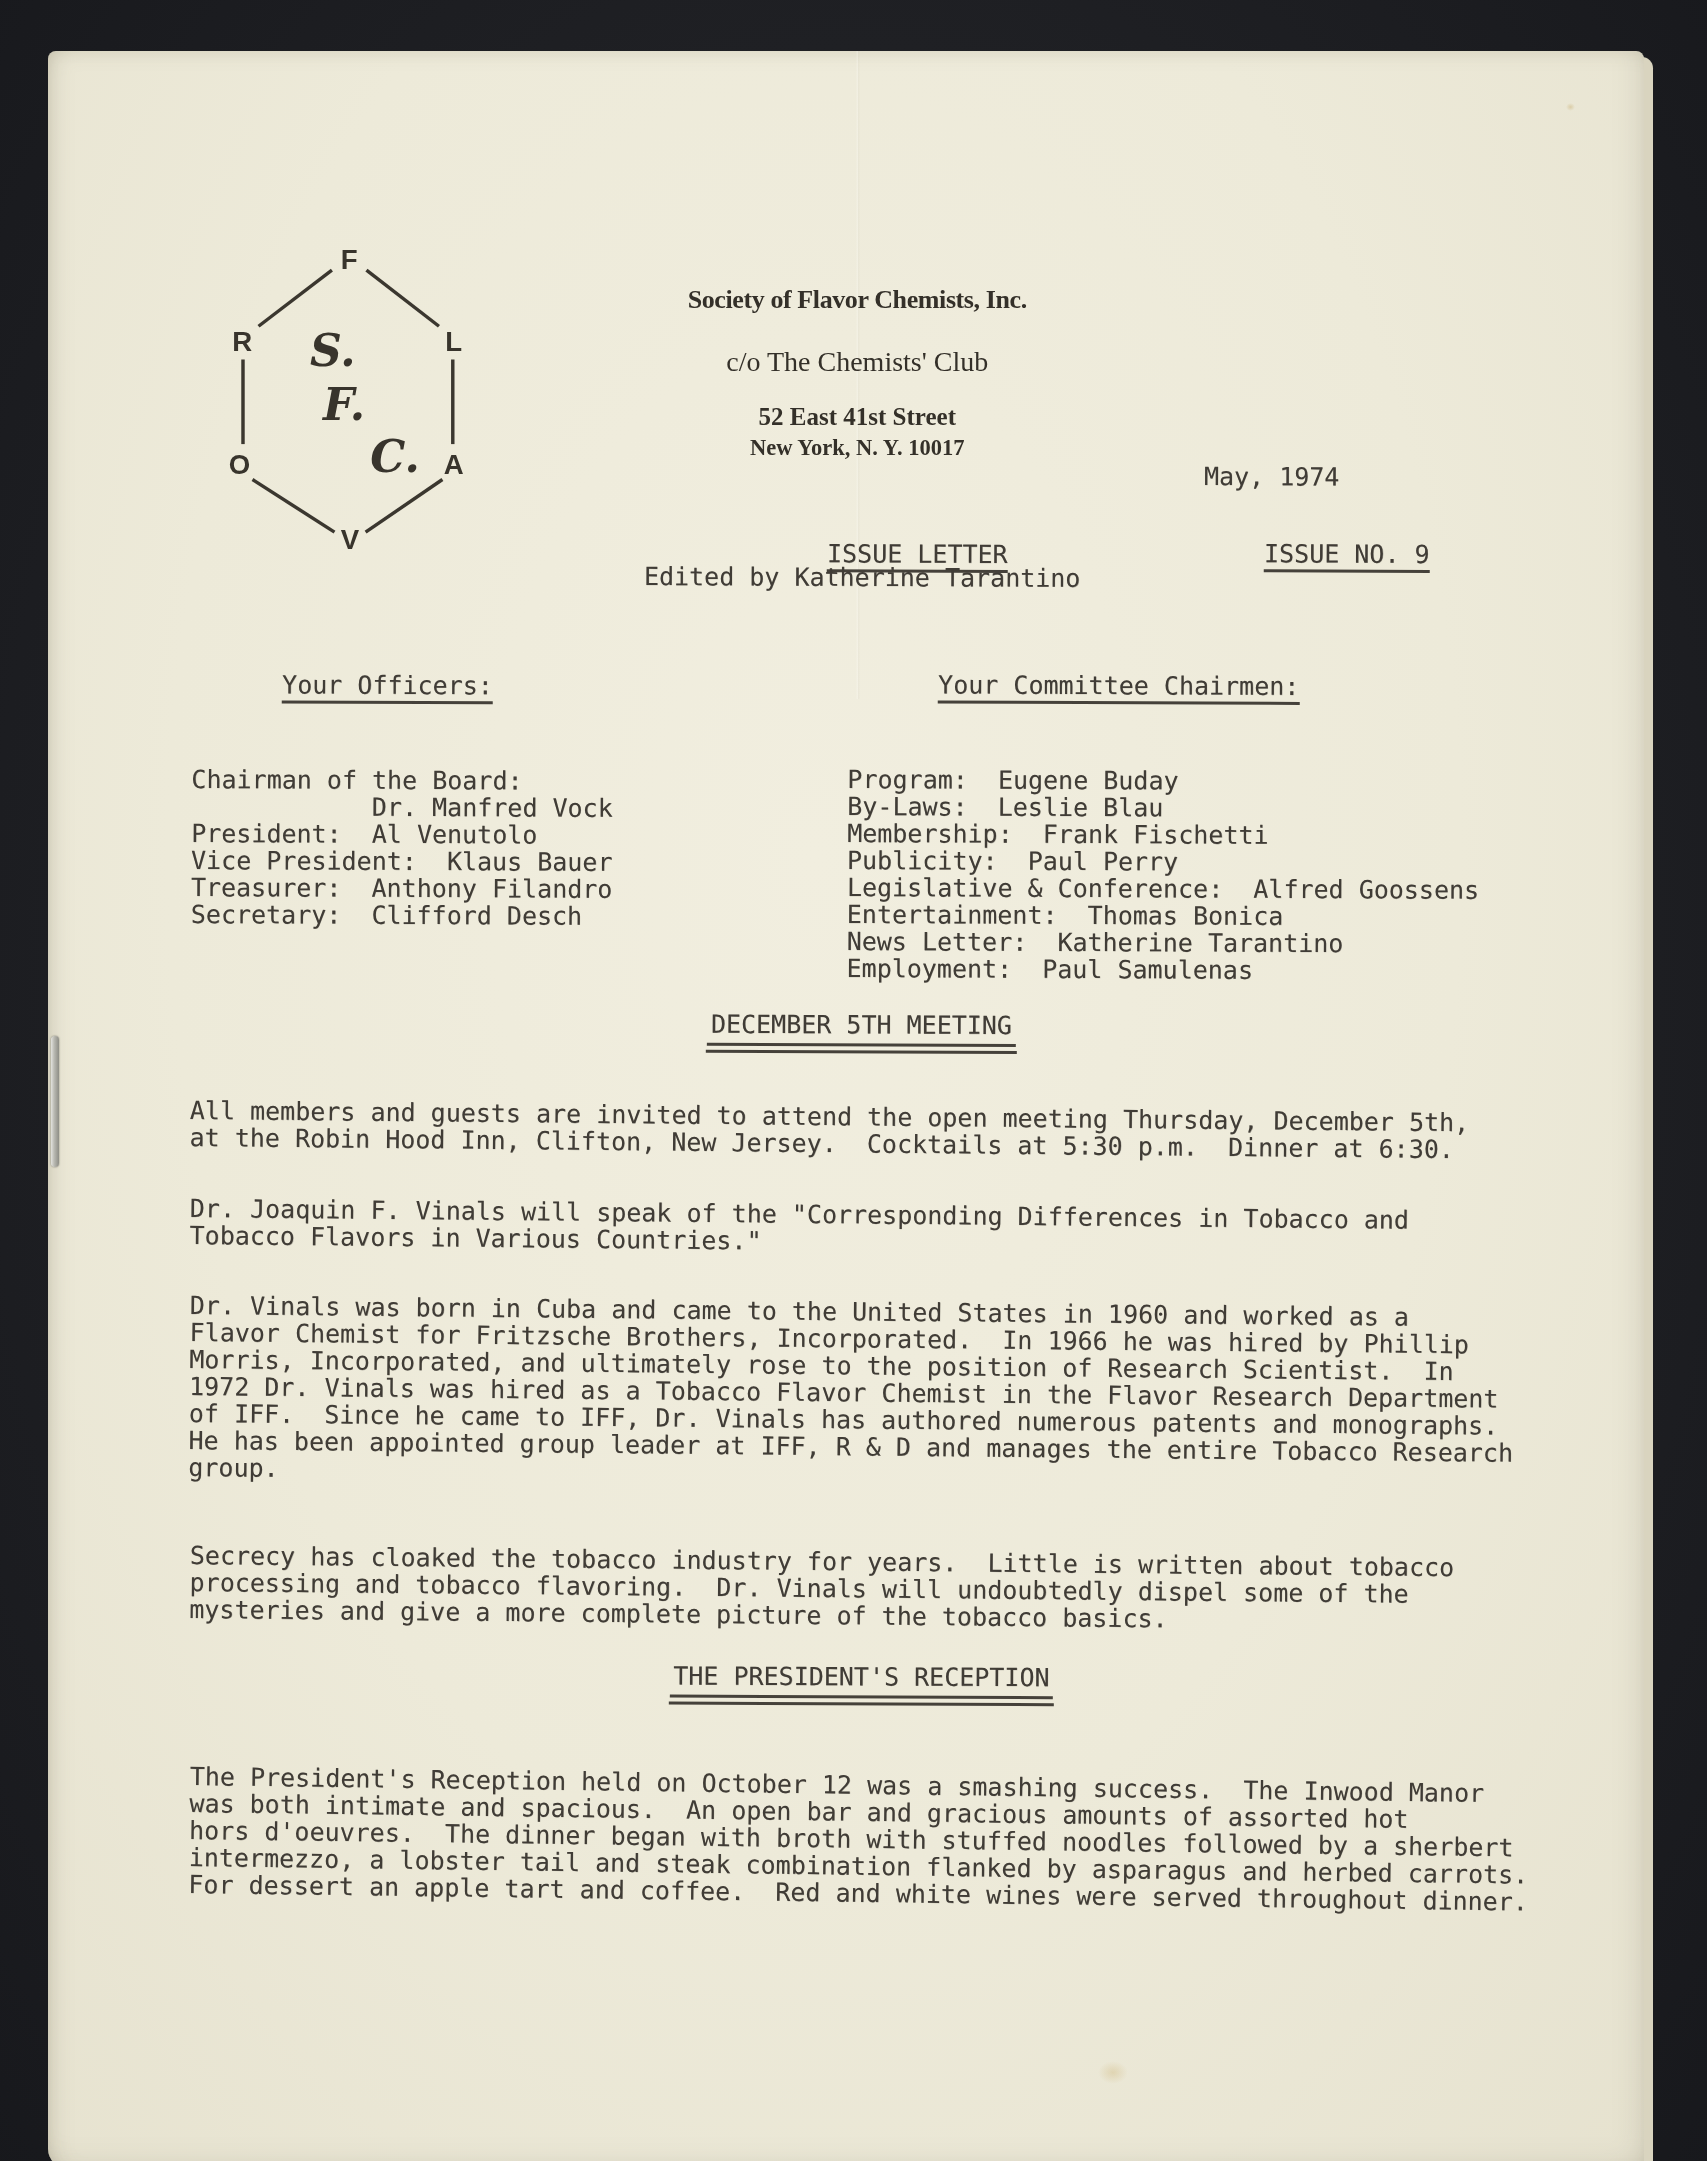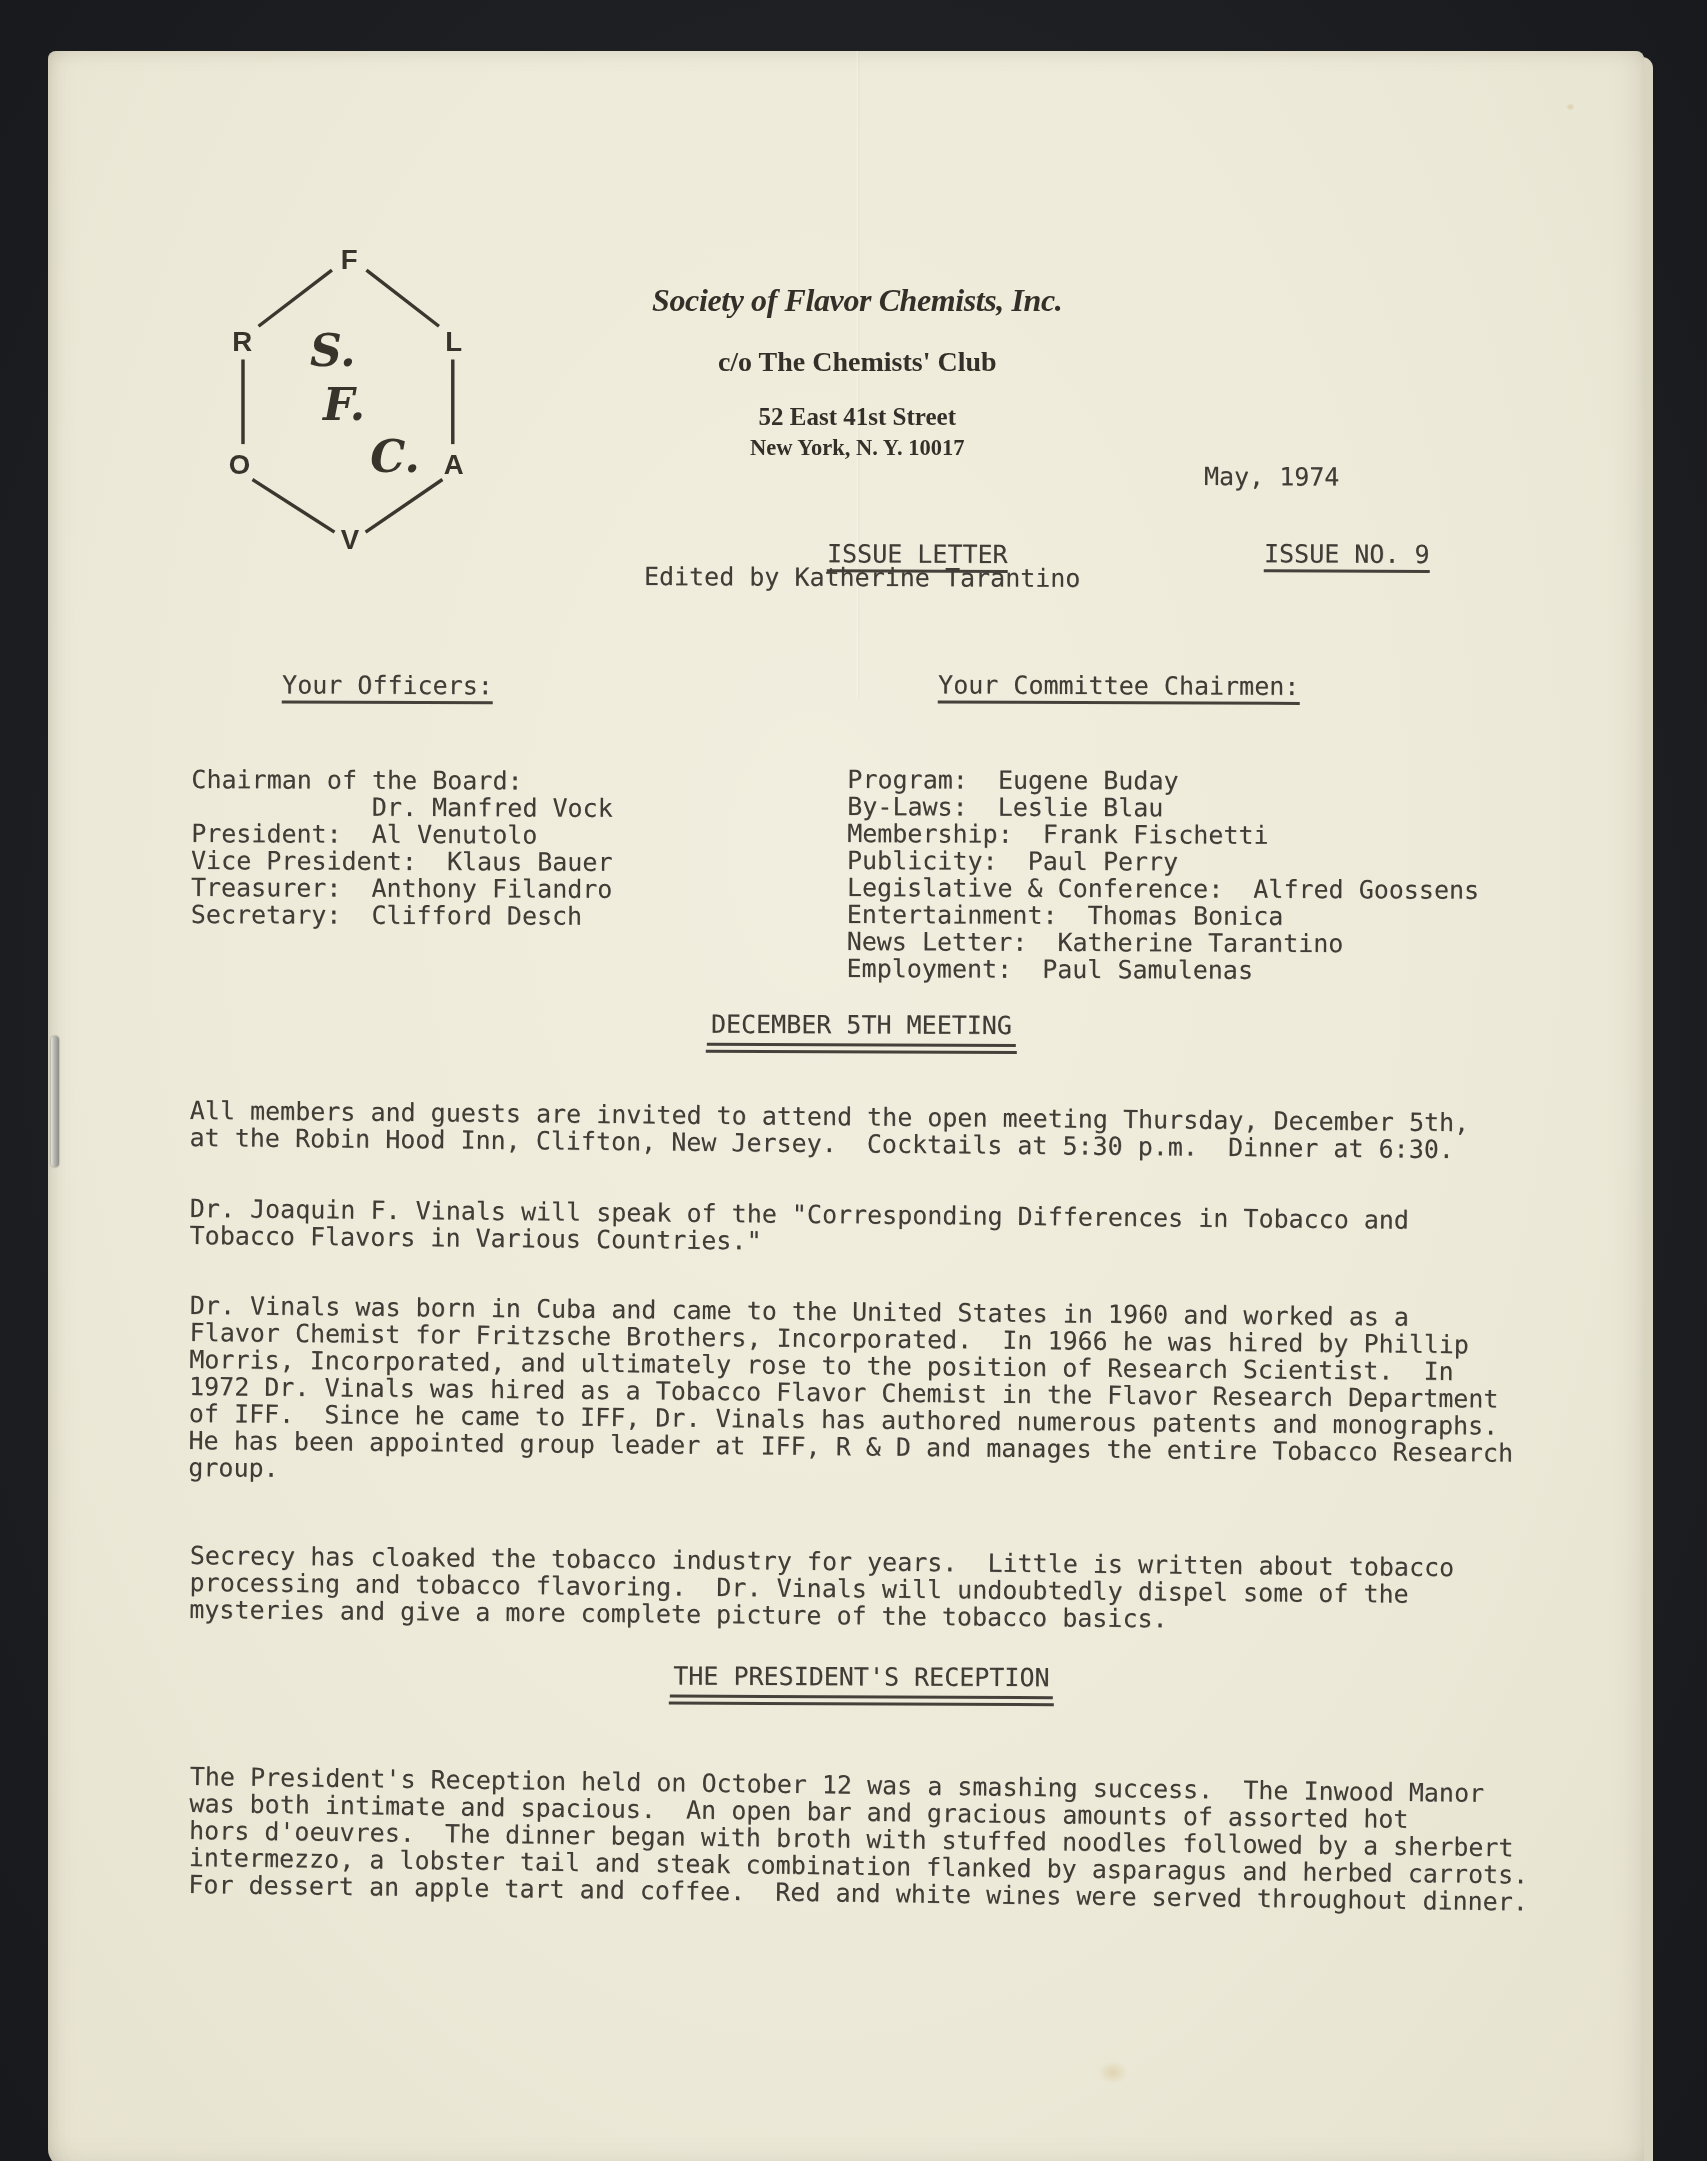--- a/index.html
+++ b/index.html
@@ -37,22 +37,22 @@
   
   .mono{font-family:"DejaVu Sans Mono",monospace;font-size:25px;line-height:27px;
         color:#403c36;white-space:pre;text-shadow:0.3px 0.3px 0.4px rgba(64,60,54,.35);}
   .abs{position:absolute;}
   .u{display:inline-block;border-bottom:3px solid #45413a;padding-bottom:2.2px;}
   .uu{display:inline-block;position:relative;padding:0 3.5px 5.2px;border-bottom:3px solid #45413a;}
   .uu::after{content:"";position:absolute;left:-1.3px;right:-1.3px;bottom:-9.5px;border-bottom:3px solid #45413a;}
   .center-band{position:absolute;left:31px;right:0;text-align:center;}
   
   .serif{font-family:"Liberation Serif","DejaVu Serif",serif;color:#343029;}
-  .org-name{font-size:32px;font-weight:bold;font-style:italic;letter-spacing:-0.4px;line-height:42px;}
-  .care-of{font-size:28px;font-weight:bold;line-height:30px;margin-top:26px;}
+  .org-name{font-size:26px;font-weight:bold;letter-spacing:-0.4px;line-height:42px;}
+  .care-of{font-size:28px;font-weight:normal;line-height:30px;margin-top:26px;}
   .street{font-size:25px;font-weight:bold;line-height:28px;margin-top:26px;}
   .city{font-size:22.5px;font-weight:bold;line-height:25px;margin-top:4px;}
   .masthead{position:absolute;left:22.5px;right:0;top:228px;text-align:center;}
   
   .col-lines .mono{display:block;}
   .tilt-sm{transform:rotate(.25deg);transform-origin:0 0;}
   .tilt-md{transform:rotate(.55deg);transform-origin:0 0;}
   .tilt-lg{transform:rotate(.75deg);transform-origin:0 0;}
   .logo-svg{position:absolute;left:176px;top:182px;}
   .logo-letter{font-family:"Liberation Sans","DejaVu Sans",sans-serif;font-weight:bold;

